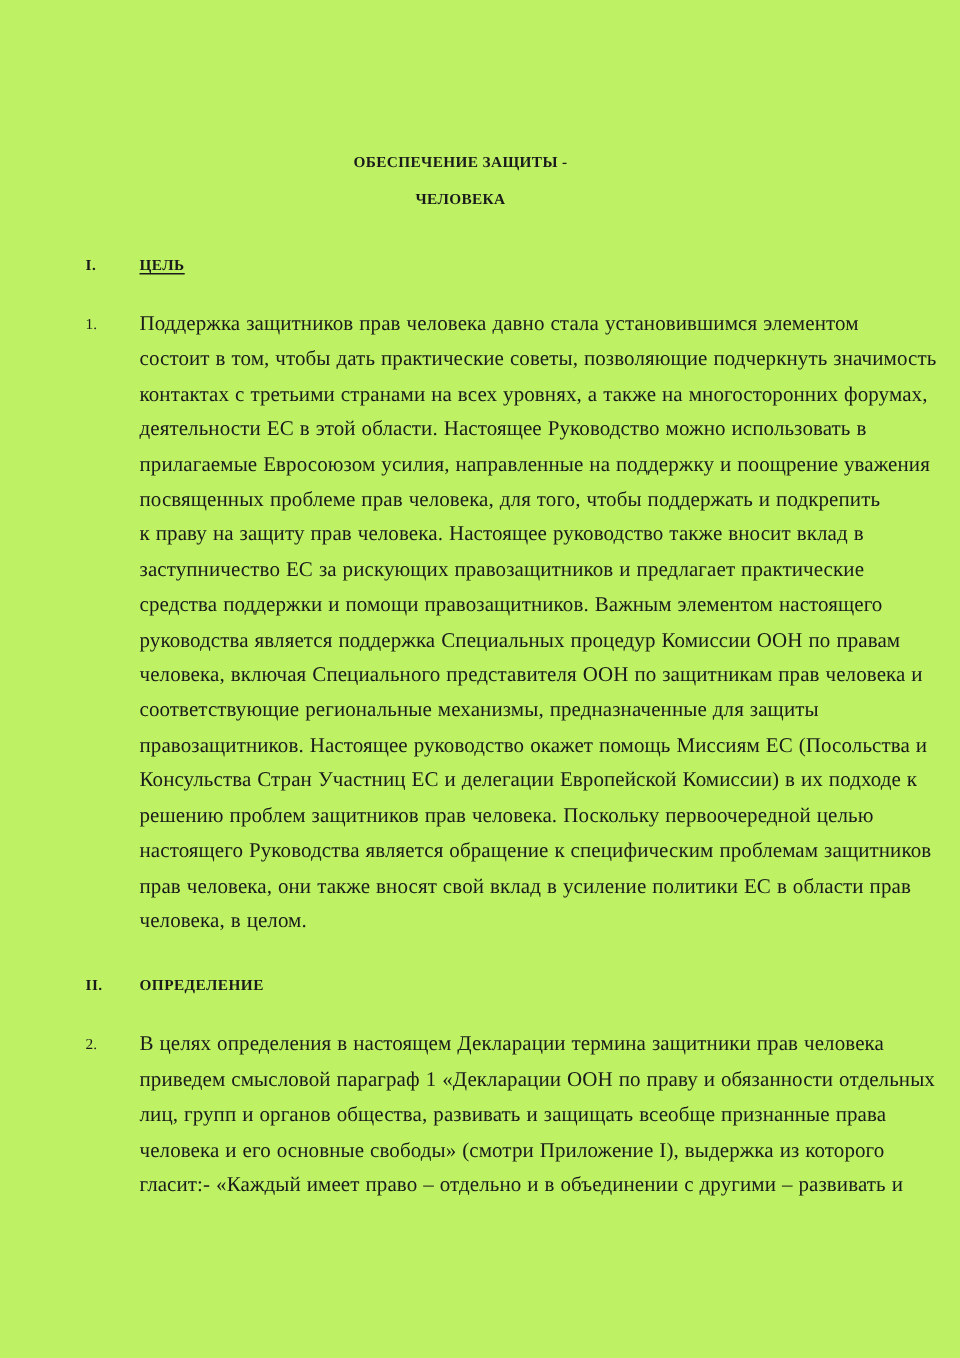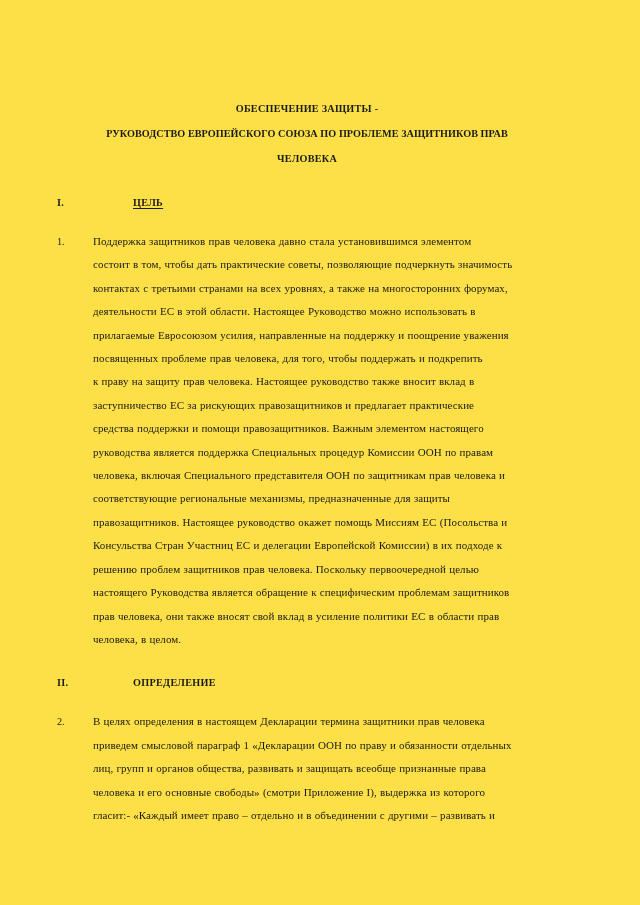--- a/index.html
+++ b/index.html
@@ -4,21 +4,21 @@
 <style>
   html, body {
     margin: 0;
     padding: 0;
     background: #ffffff;
   }
   .page {
     position: relative;
     width: 640px;
     height: 905px;
-    background: #fde047;
+    background: #bef264;
     overflow: hidden;
     font-family: "Liberation Serif", "DejaVu Serif", serif;
     color: #1a1a1a;
     -webkit-font-smoothing: antialiased;
   }
   .doc-body {
     position: absolute;
     left: 57px;
     top: 96px;
     width: 500px;
@@ -50,60 +50,58 @@
     font-size: 10.2px;
     letter-spacing: 0.3px;
     margin-top: 26px;
   }
   .section-heading .marker {
     width: 36px;
     flex: 0 0 36px;
   }
   .section-heading .heading-text {
     white-space: nowrap;
-    margin-left: 40px;
   }
   .section-heading.underlined .heading-text {
     text-decoration: underline;
     text-underline-offset: 1.5px;
   }
 
   
   .para {
     display: flex;
     align-items: flex-start;
     margin-top: 22px;
   }
   .para .marker {
     width: 36px;
     flex: 0 0 36px;
     font-size: 10.2px;
     line-height: 23.4px;
   }
   .para .para-text {
     flex: 1 1 auto;
-    font-size: 11px;
+    font-size: 14px;
     line-height: 23.4px;
     letter-spacing: 0.06px;
     word-spacing: 0.4px;
   }
   .para .para-text .ln {
     display: block;
     white-space: nowrap;
   }
 </style>
 </head>
 <body>
 
 <div class="page">
   <div class="doc-body">
 
     <div class="doc-title">
       <span class="title-line">ОБЕСПЕЧЕНИЕ ЗАЩИТЫ -</span>
-      <span class="title-line wide">РУКОВОДСТВО ЕВРОПЕЙСКОГО СОЮЗА ПО ПРОБЛЕМЕ ЗАЩИТНИКОВ ПРАВ</span>
       <span class="title-line">ЧЕЛОВЕКА</span>
     </div>
 
     <div class="section-heading underlined">
       <span class="marker">I.</span>
       <span class="heading-text">ЦЕЛЬ</span>
     </div>
 
     <div class="para">
       <span class="marker">1.</span>

